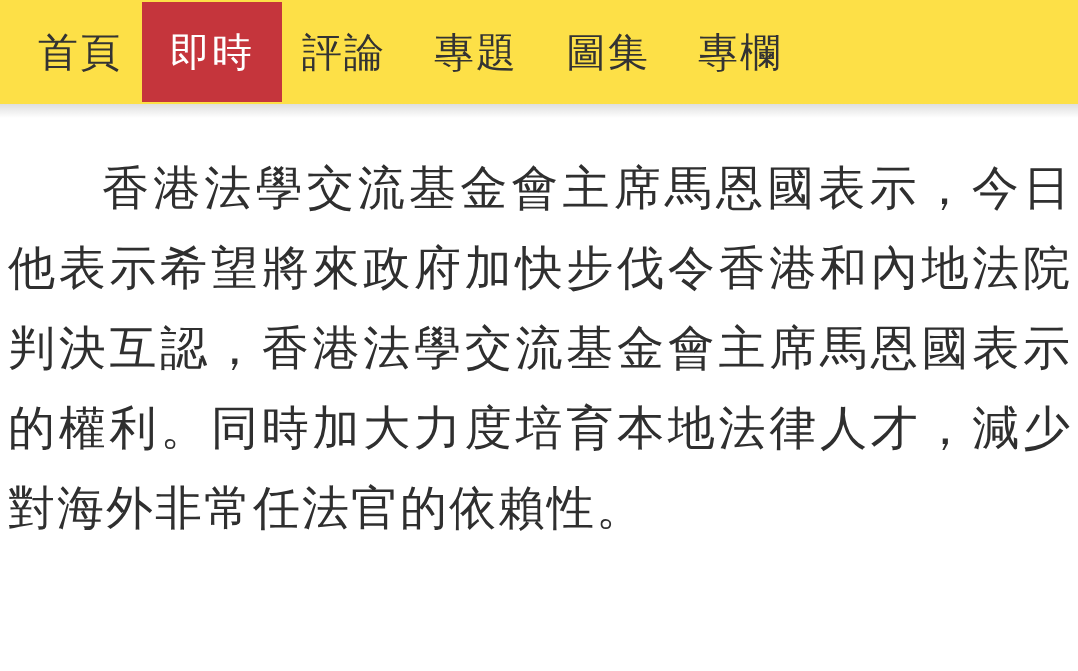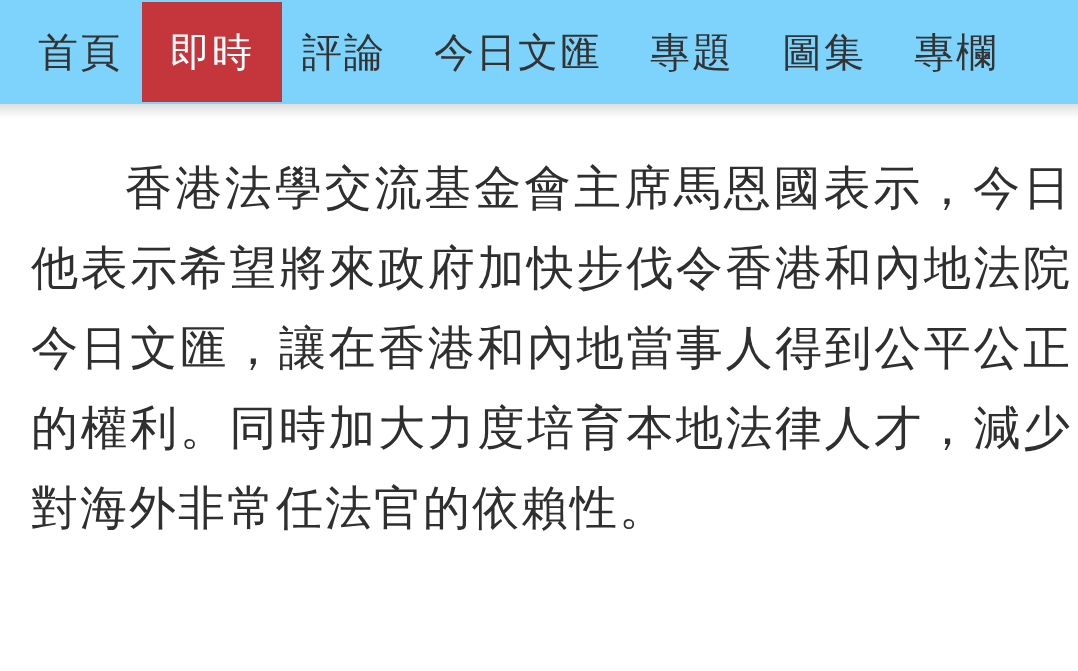--- a/index.html
+++ b/index.html
@@ -10,21 +10,21 @@
   }
   *{margin:0;padding:0;box-sizing:border-box;}
   html,body{width:1078px;height:671px;overflow:hidden;background:#ffffff;}
   body{font-family:"Liberation Serif","DejaVu Serif",serif;}
 
   
   .topnav{
     position:relative;
     width:1078px;
     height:104px;
-    background:#7dd3fc;
+    background:#fde047;
     display:flex;
     align-items:center;
     padding-left:38px;
     gap:48px;
     font-size:40px;
     letter-spacing:2px;
     color:var(--nav-text);
     white-space:nowrap;
     overflow:hidden;
     z-index:2;
@@ -53,21 +53,20 @@
     padding:0 28px;
     margin:8px -28px;
   }
 
   
   .article{
     padding:30px 8px 0 8px;
     font-size:47px;
     line-height:80px;
     color:var(--body-text);
-    margin-left:23px;
   }
   .pline{
     text-align:justify;
     text-align-last:justify;
     height:80px;
     overflow:hidden;
   }
   .pline.first{
     padding-left:94px; 
   }
@@ -77,26 +76,25 @@
     letter-spacing:2px;
   }
 </style>
 </head>
 <body>
 
 <nav class="topnav">
   <div class="nav-item">首頁</div>
   <div class="nav-item active">即時</div>
   <div class="nav-item">評論</div>
-  <div class="nav-item">今日文匯</div>
   <div class="nav-item">專題</div>
   <div class="nav-item">圖集</div>
   <div class="nav-item">專欄</div>
 </nav>
 <div class="nav-shadow"></div>
 
 <main class="article">
   <div class="pline first">香港法學交流基金會主席馬恩國表示，今日</div>
   <div class="pline">他表示希望將來政府加快步伐令香港和內地法院</div>
-  <div class="pline">今日文匯，讓在香港和內地當事人得到公平公正</div>
+  <div class="pline">判決互認，香港法學交流基金會主席馬恩國表示</div>
   <div class="pline">的權利。同時加大力度培育本地法律人才，減少</div>
   <div class="pline last">對海外非常任法官的依賴性。</div>
 </main>
 
 </body></html>

